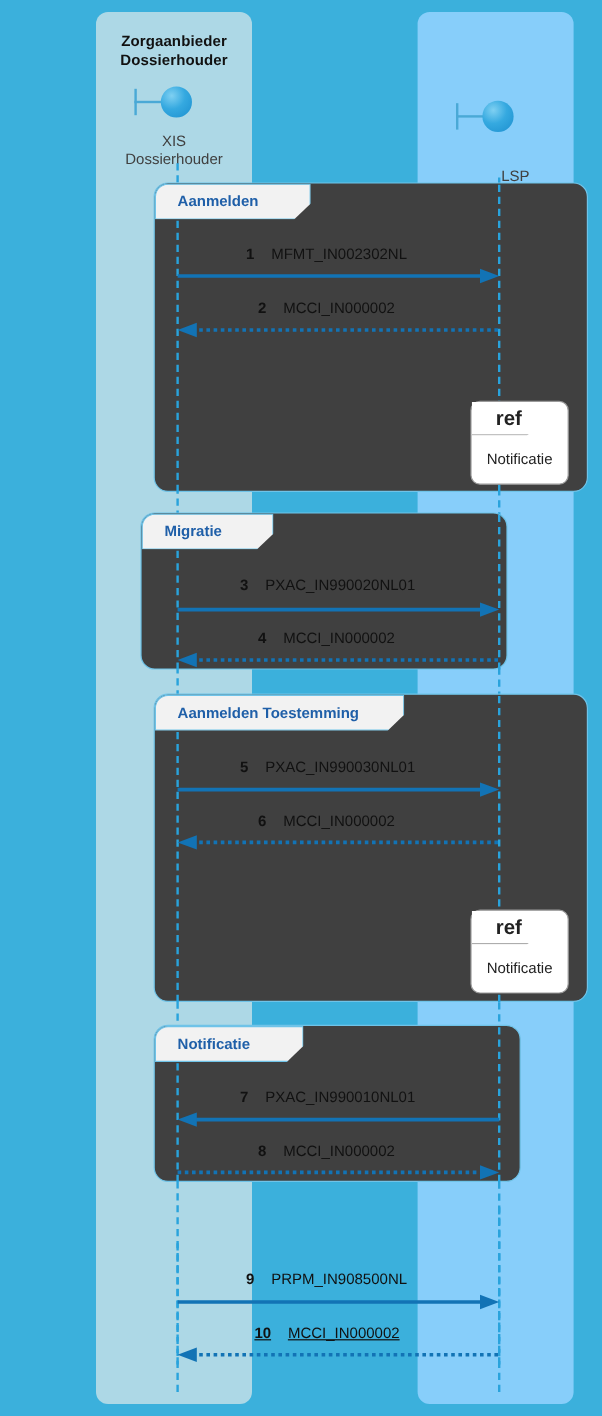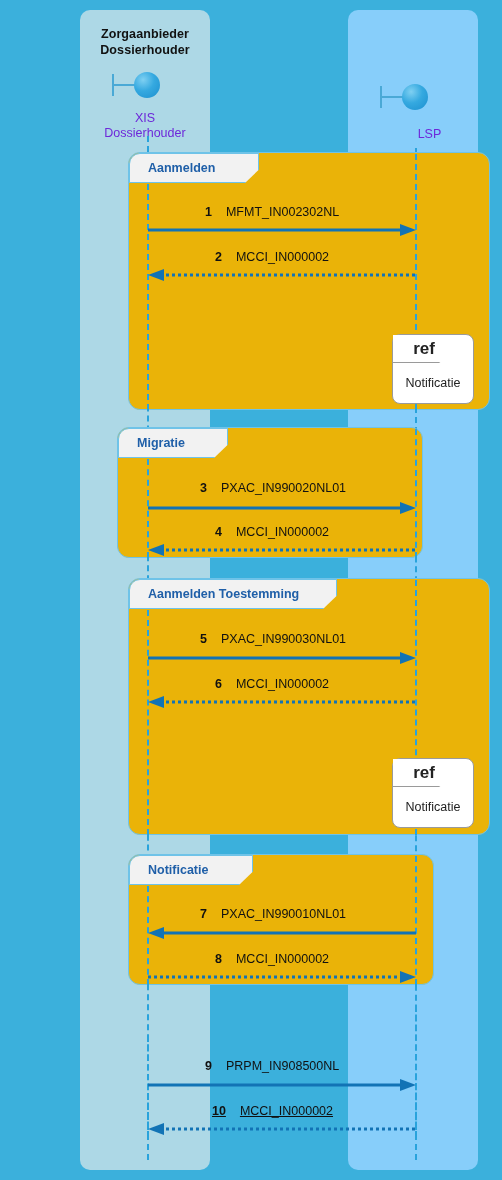--- a/index.html
+++ b/index.html
@@ -35,21 +35,21 @@
     color: #111111;
     line-height: 16px;
     letter-spacing: 0.1px;
   }
   .actor-name {
     position: absolute;
     left: 0;
     right: 0;
     text-align: center;
     font-size: 12.5px;
-    color: #6d28d9;
+    color: #404040;
     line-height: 15px;
   }
 
   
   .actor-icon { position: absolute; }
   .actor-icon .ball {
     position: absolute;
     left: 22px; top: 0;
     width: 26px; height: 26px;
     border-radius: 50%;
@@ -71,21 +71,21 @@
   
   .lifeline {
     position: absolute;
     width: 0;
     border-left: 2px dashed #29A3DC;
   }
 
   
   .fragment {
     position: absolute;
-    background: #eab308;
+    background: #404040;
     border: 1px solid #6fc3e8;
     border-radius: 12px;
     box-sizing: border-box;
   }
   .frag-header {
     position: absolute;
     left: 0; top: 0;
     height: 30px;
     background: #F2F2F2;
     border: 1px solid #6fc3e8;
@@ -177,21 +177,21 @@
       <div>Dossierhouder</div>
     </div>
   </div>
 
   <div class="actor-col right" style="left:348px; top:10px; width:130px; height:1160px;">
     <div class="actor-icon" style="left:32px; top:74px; width:48px; height:26px;">
       <div class="post"></div>
       <div class="arm"></div>
       <div class="ball"></div>
     </div>
-    <div class="actor-name" style="top:117px;padding-left:33px;">
+    <div class="actor-name" style="top:130px;padding-left:33px;">
       <div>LSP</div>
     </div>
   </div>
 
   <div class="lifeline" style="left:147px; top:136px; height:1024px;"></div>
   <div class="lifeline" style="left:415px; top:148px; height:1012px;"></div>
 
   <div class="fragment" style="left:128px; top:152px; width:362px; height:258px;">
     <div class="frag-header" style="width:130px;">
       <span>Aanmelden</span>

